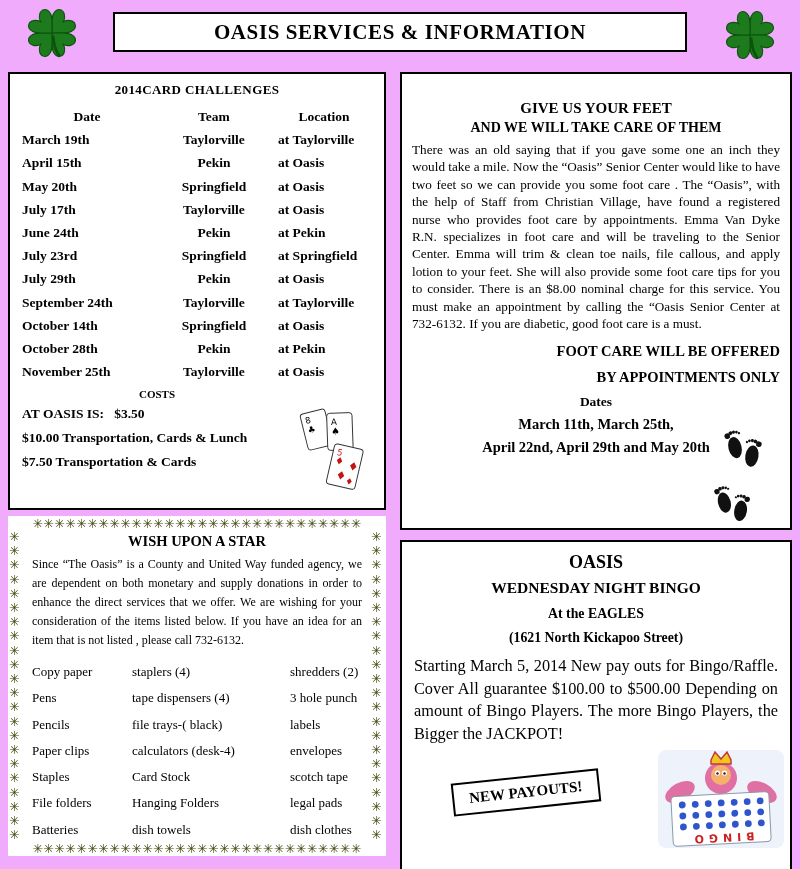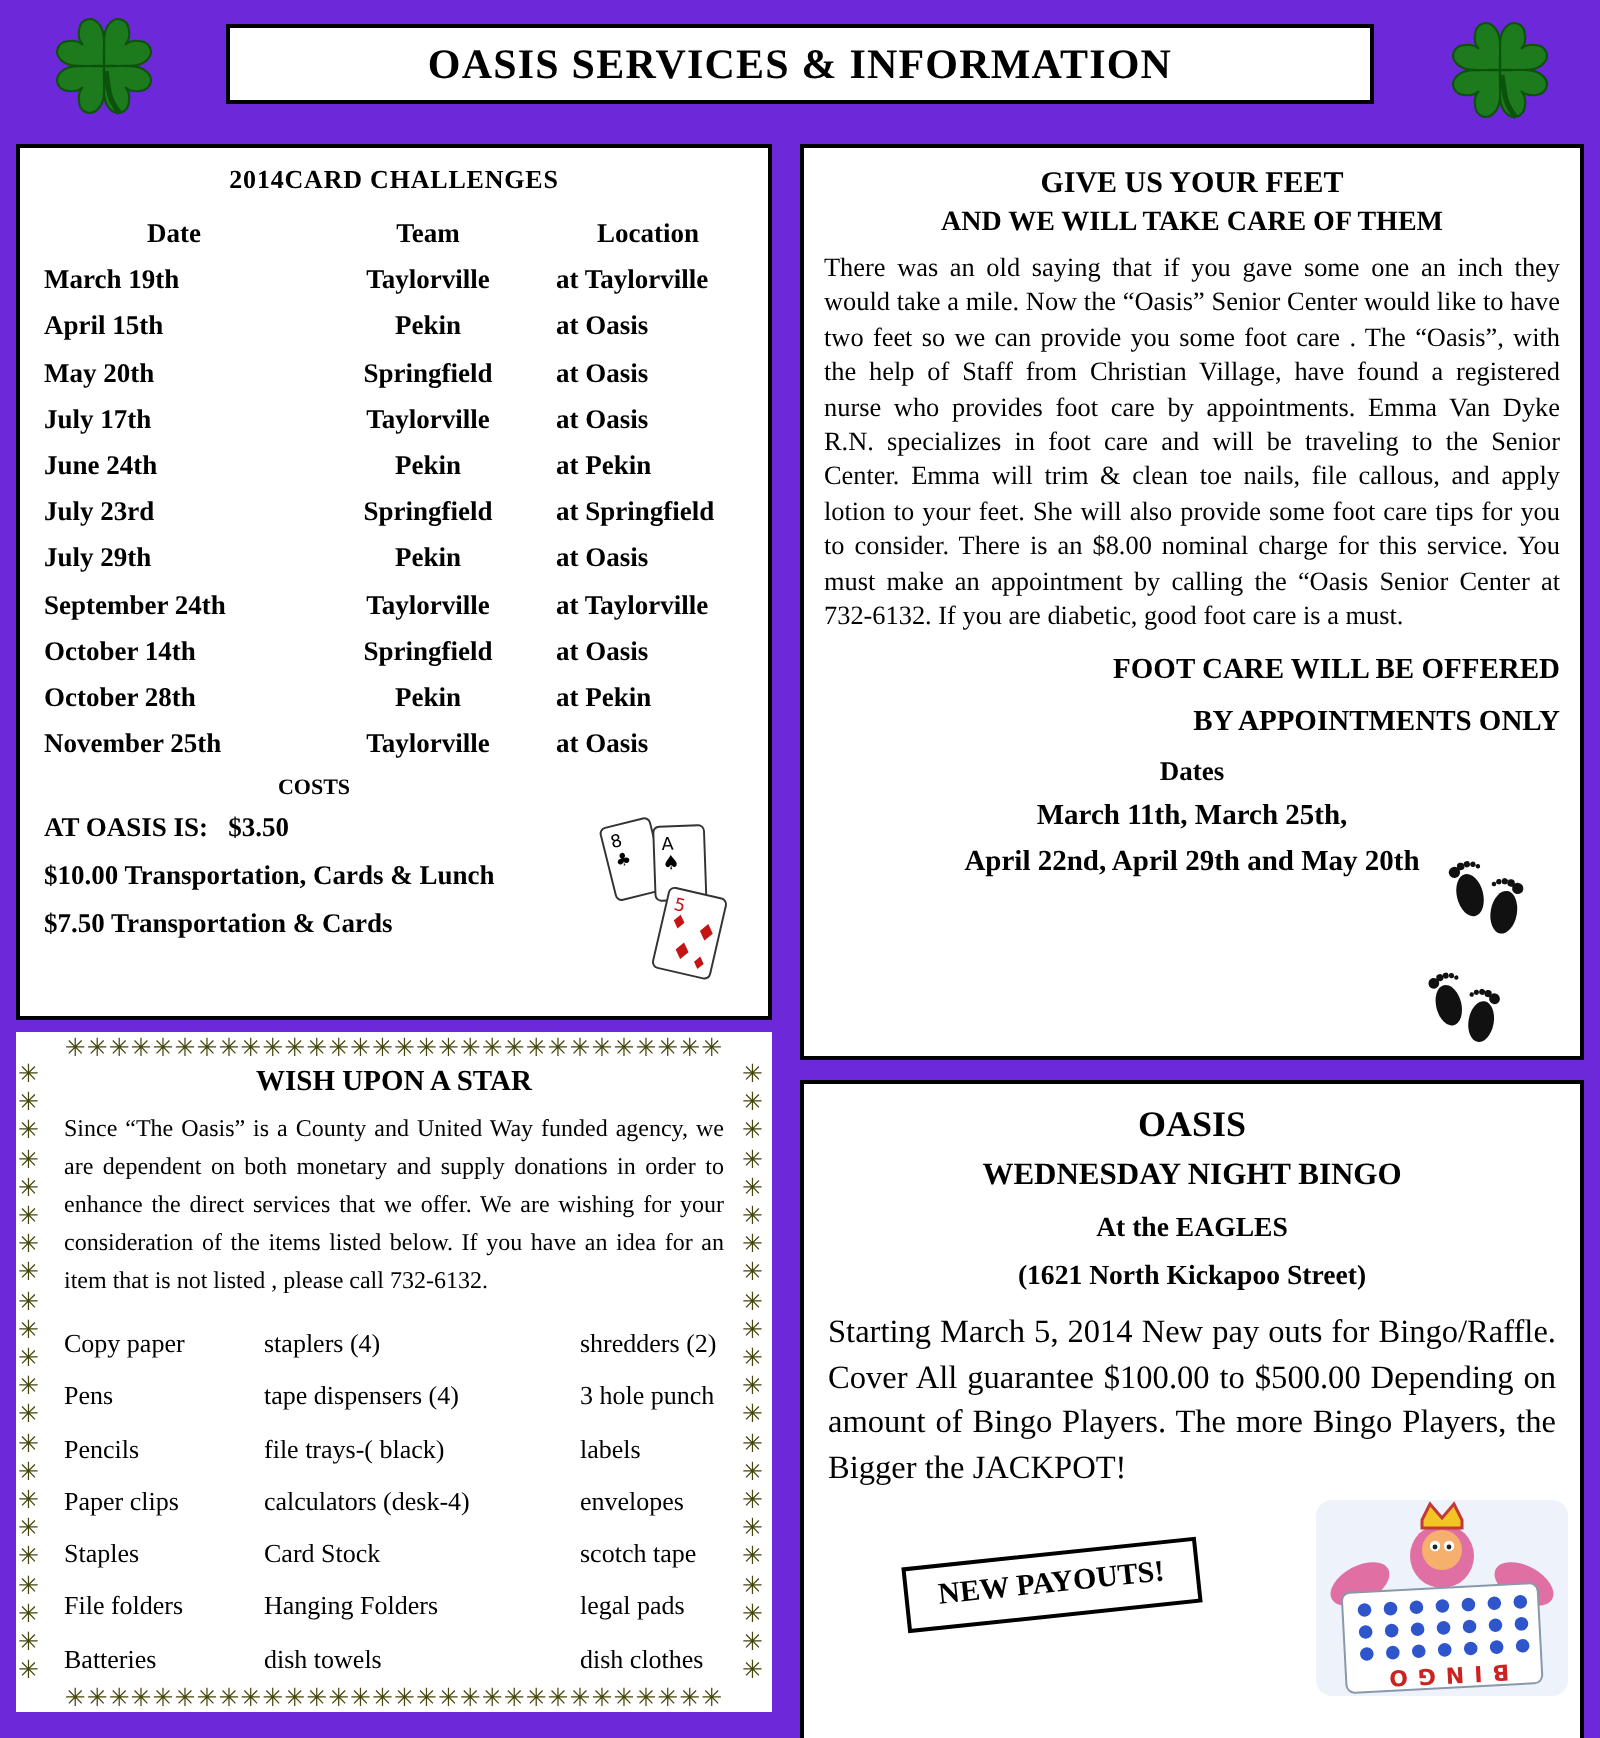--- a/index.html
+++ b/index.html
@@ -1,18 +1,18 @@
 <!DOCTYPE html>
 <html><head>
 <meta charset="utf-8">
 <style>
   * { margin:0; padding:0; box-sizing:border-box; }
   html,body { background:#e8e8e8; }
   #page {
-    position:relative; width:800px; height:869px; background:#6d28d9;
+    position:relative; width:800px; height:869px; background:#f0abfc;
     font-family:"Liberation Serif", serif; color:#000; overflow:hidden;
   }
   .box { position:absolute; border:2px solid #000; background:#fff; }
 
   
   #header-box { left:113px; top:12px; width:574px; height:40px;
     display:flex; align-items:center; justify-content:center; }
   #header-title { font-size:21px; font-weight:bold; letter-spacing:.6px; }
   .clover { position:absolute; width:56px; height:58px; }
   #clover-left { left:24px; top:4px; }
@@ -39,21 +39,21 @@
   .star-h { left:0; right:0; height:15px; white-space:nowrap; letter-spacing:.5px; text-align:center; }
   .star-top { top:0; } .star-bottom { bottom:0; }
   .star-v { top:14px; bottom:14px; width:14px; word-break:break-all; line-height:14.2px; }
   .star-left { left:1px; } .star-right { right:1px; }
   .ws-title { text-align:center; font-weight:bold; font-size:14.5px; margin-bottom:5px; }
   .ws-para { font-size:12px; line-height:19px; text-align:justify; }
   .sup-table { margin-top:9px; }
   .sup-row { display:grid; grid-template-columns:100px 158px 1fr; line-height:26.3px; font-size:13px; }
 
   
-  #feet-box { left:400px; top:72px; width:392px; height:458px; padding:7px 10px; }
+  #feet-box { left:400px; top:72px; width:392px; height:458px; padding:23px 10px; }
   .fc-h1 { text-align:center; font-weight:bold; font-size:15px; margin:3px 0 3px; }
   .fc-h2 { text-align:center; font-weight:bold; font-size:14px; margin:2px 0 5px; }
   .fc-para { font-size:13.2px; line-height:17.4px; text-align:justify; }
   .fc-offer { text-align:right; font-weight:bold; font-size:14.5px; margin-top:11px; }
   .fc-offer2 { margin-top:9px; }
   .fc-dates-label { text-align:center; font-weight:bold; font-size:13.5px; margin-top:8px; }
   .fc-d { text-align:center; font-weight:bold; font-size:14.5px; margin-top:6px; }
   .feet { position:absolute; }
   #feet1 { left:318px; top:352px; }
   #feet2 { left:308px; top:408px; }

